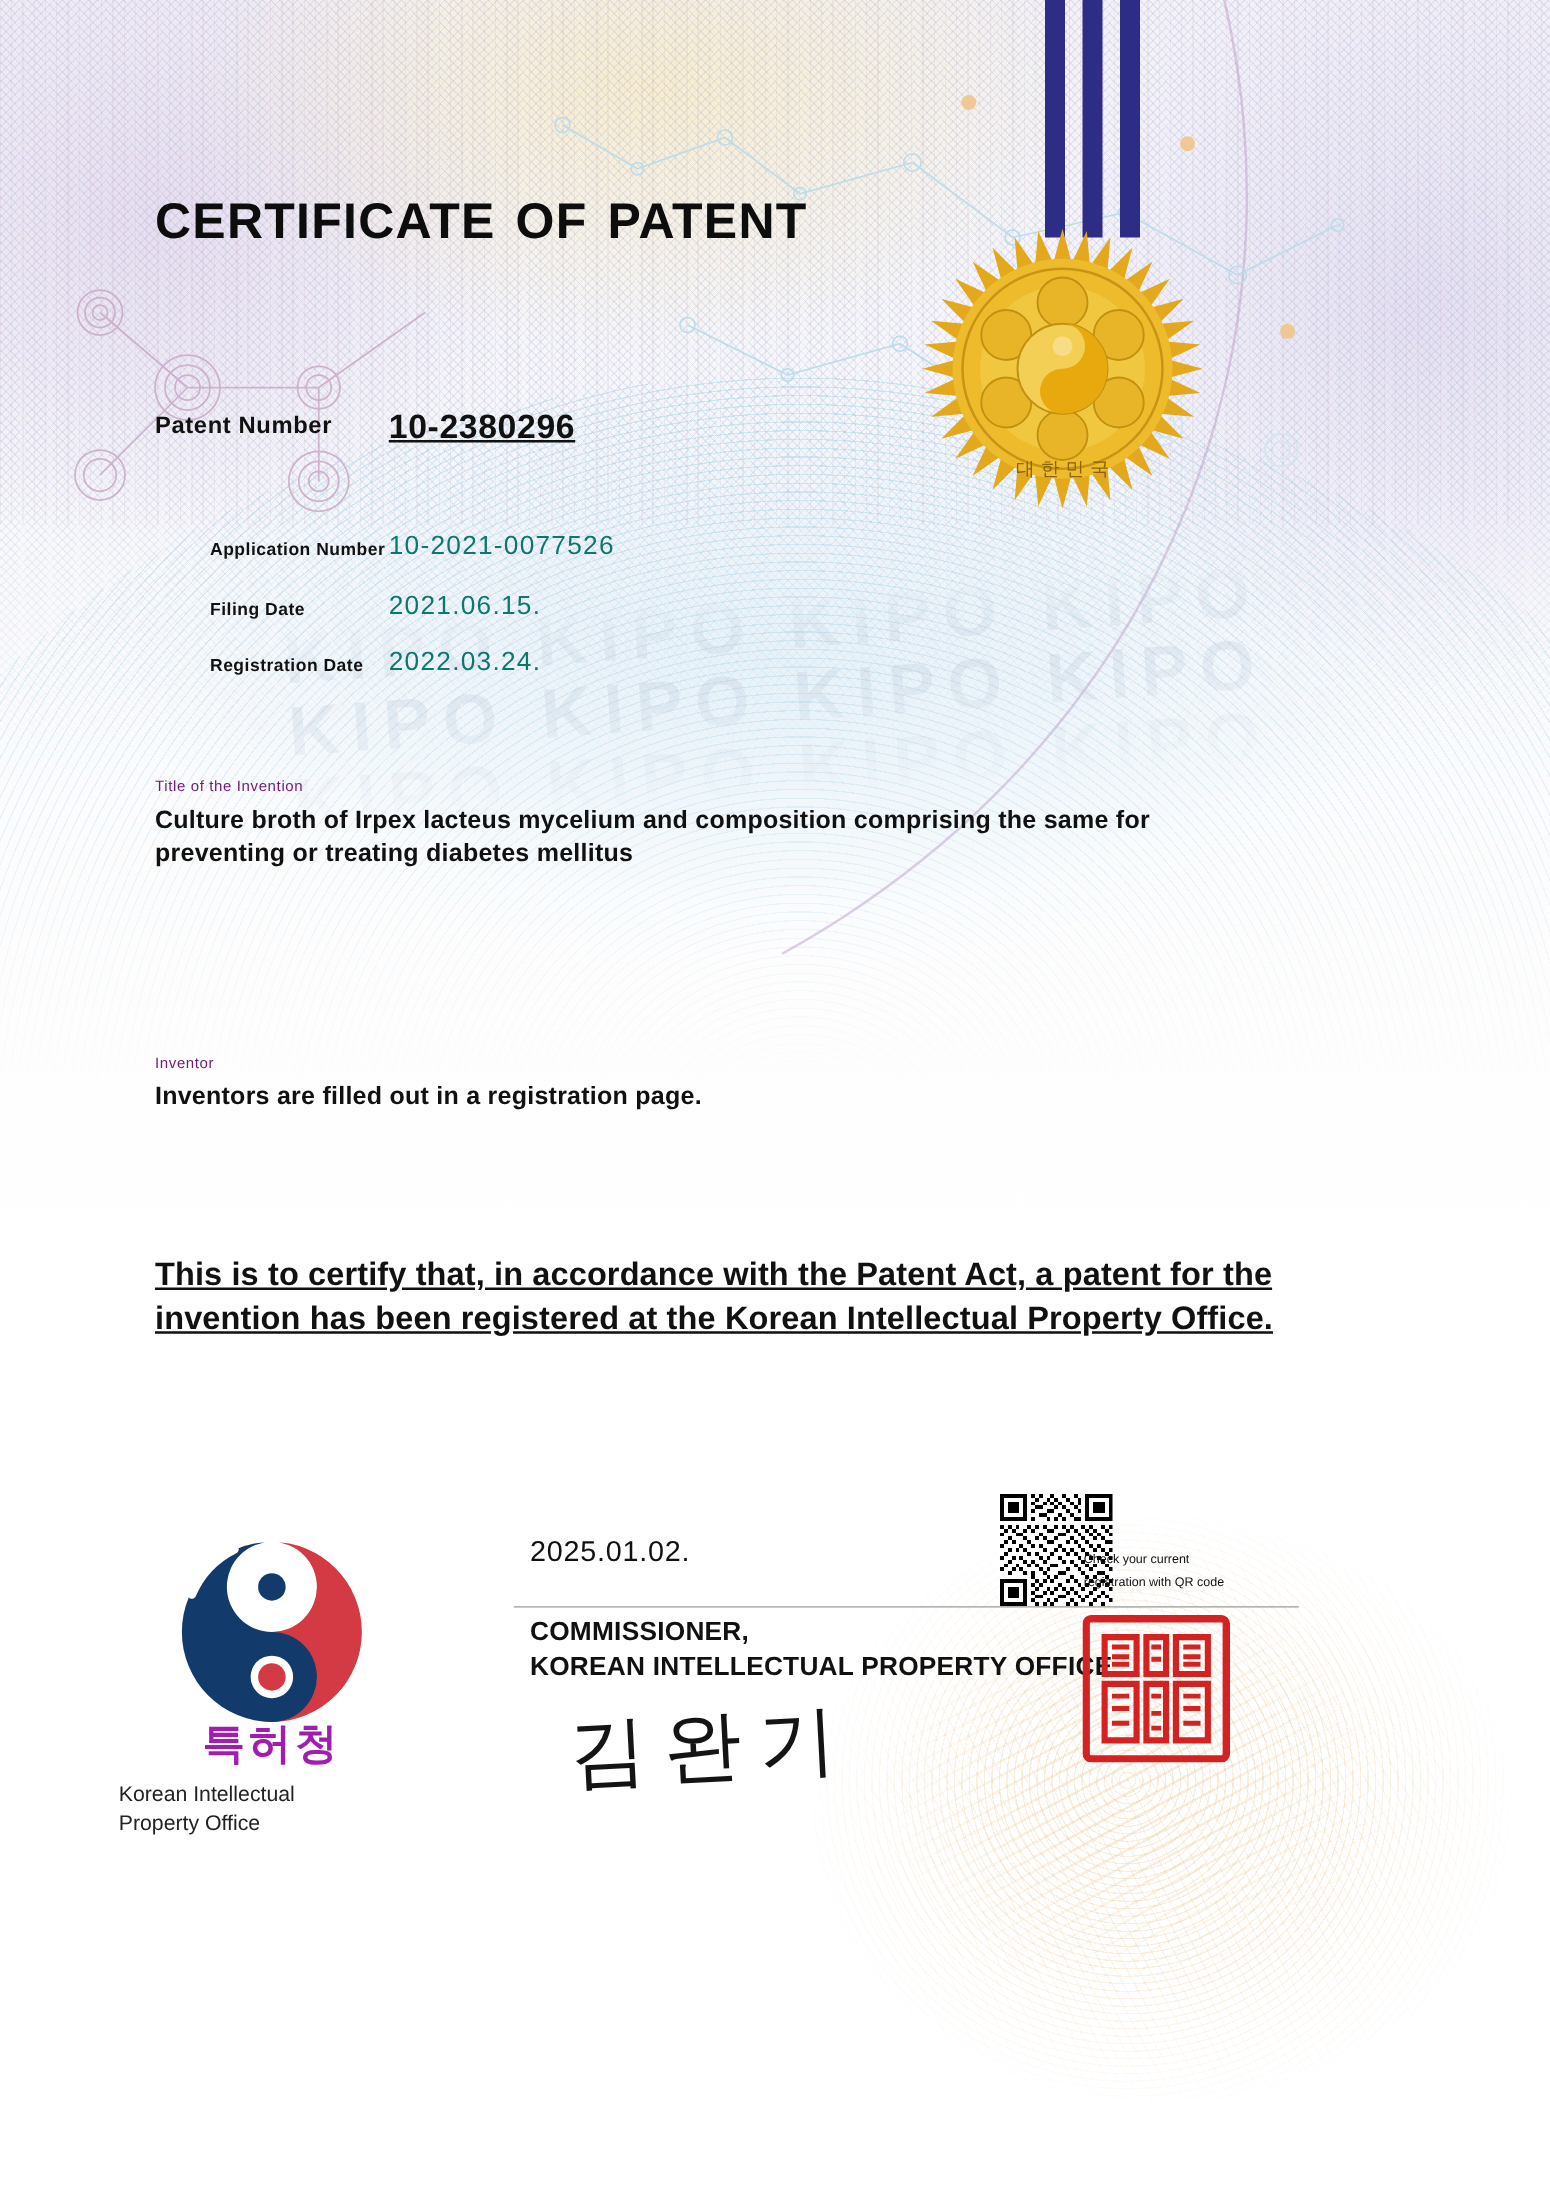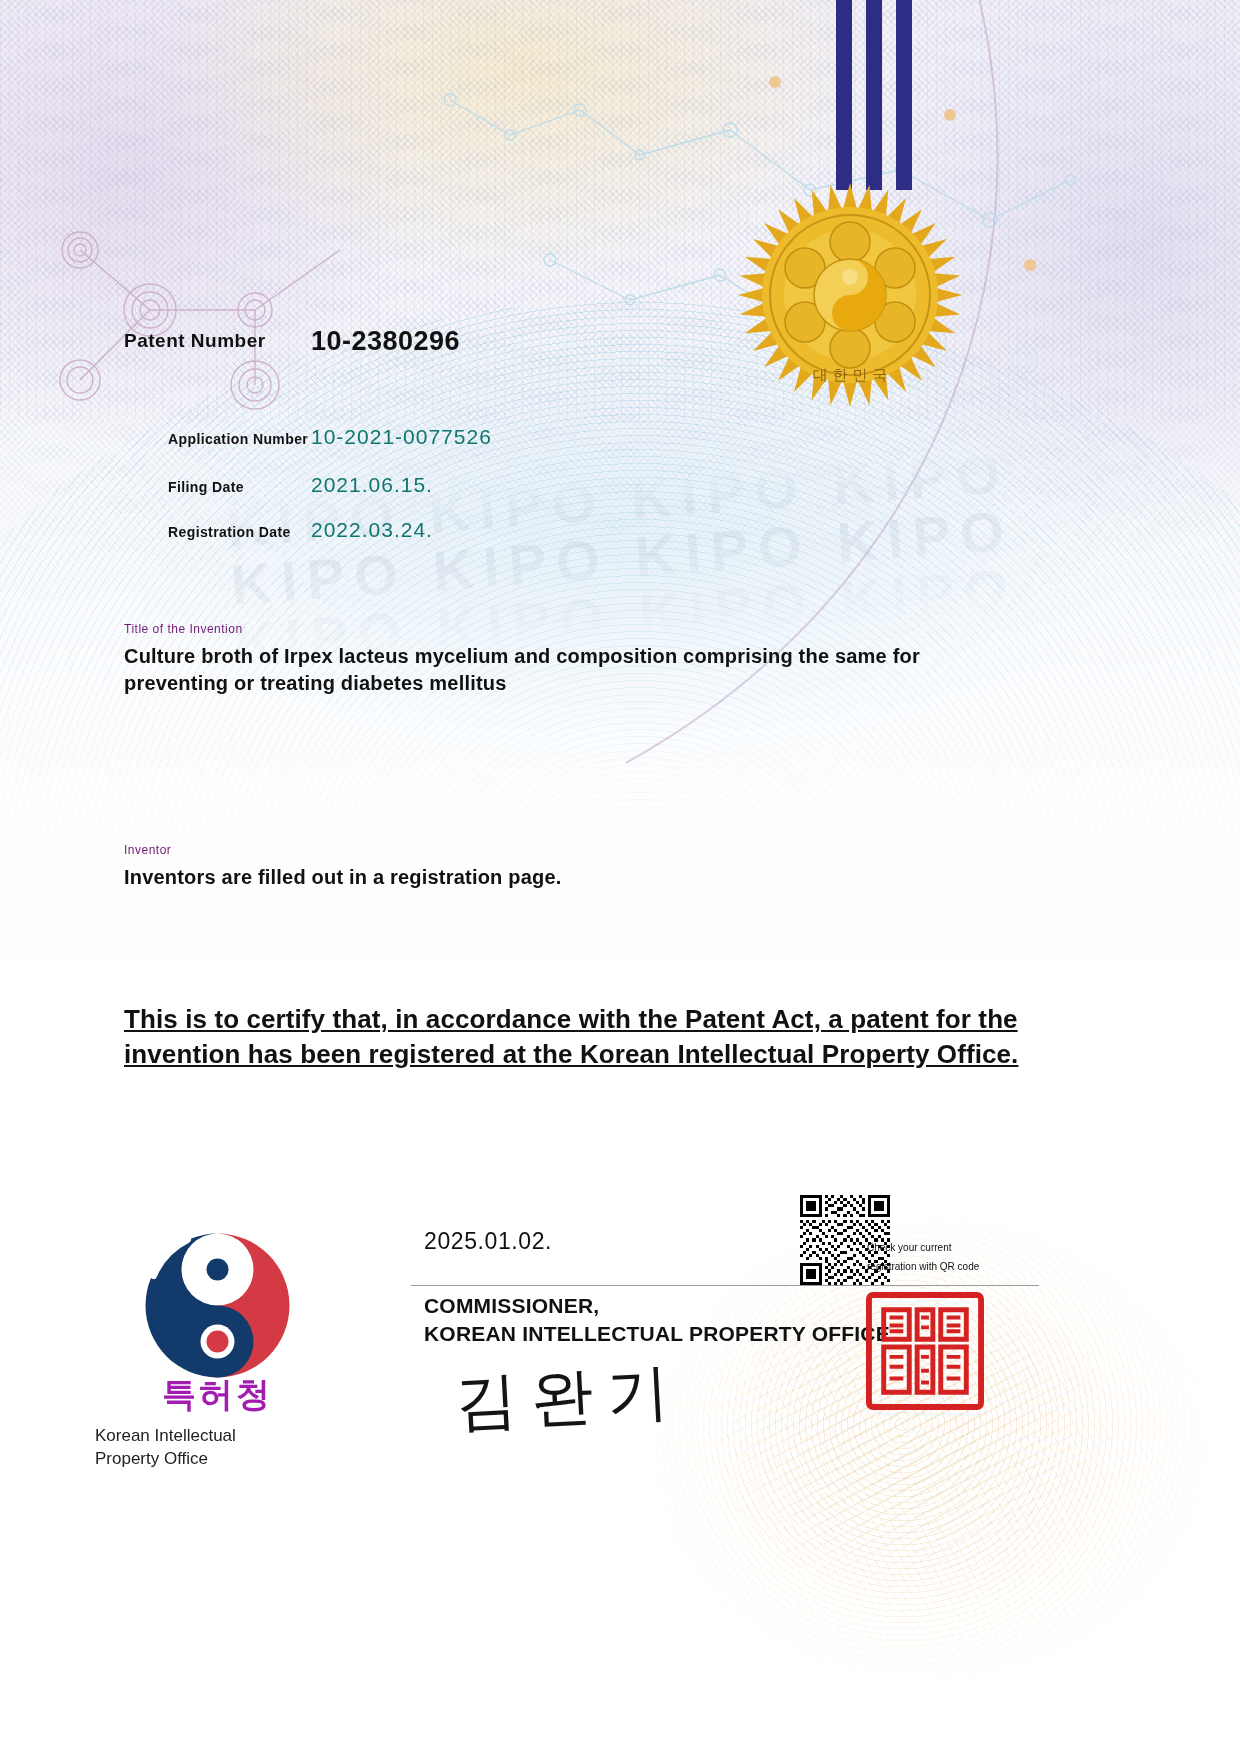--- a/index.html
+++ b/index.html
@@ -92,21 +92,21 @@
 
   
   .content{position:absolute;inset:0;}
   .title{
     position:absolute;left:124px;top:155px;
     font-size:40px;font-weight:bold;letter-spacing:1px;color:#0d0d0d;
   }
   .title .sp{display:inline-block;width:16px;}
 
   .pn-label{position:absolute;left:124px;top:330px;font-size:19px;font-weight:bold;color:#111;letter-spacing:.5px;}
-  .pn-value{position:absolute;left:311px;top:326px;font-size:27px;font-weight:bold;color:#111;letter-spacing:.5px;}
+  .pn-value{position:absolute;left:311px;top:326px;font-size:27px;font-weight:bold;color:#111;letter-spacing:.5px;text-decoration:underline;}
 
   .row{position:absolute;left:124px;}
   .row .lbl{position:absolute;left:0;font-size:14px;font-weight:bold;color:#111;letter-spacing:.4px;white-space:nowrap;margin-left:44px;}
   .row .val{position:absolute;left:187px;font-size:21px;color:#0f766e;letter-spacing:1px;white-space:nowrap;font-weight:400;}
   .row-app{top:425px;}
   .row-fil{top:473px;}
   .row-reg{top:518px;}
   .row .lbl{top:6px;}
   .row .val{top:0;}
 
@@ -283,20 +283,21 @@
       </g>
       <circle cx="115" cy="115" r="36" fill="#f3cf55" stroke="#c2900f" stroke-width="1.5"></circle>
       <path d="M115 79 a36 36 0 0 1 0 72 a18 18 0 0 1 0 -36 a18 18 0 0 0 0 -36 z" fill="#e8a90f"></path>
       <circle cx="115" cy="97" r="8" fill="#f6dd86"></circle>
       <text x="115" y="200" text-anchor="middle" font-size="15" fill="#8a6408" font-family="DejaVu Sans, sans-serif">대 한 민 국</text>
     </g>
   </svg>
 
   <div class="content">
 
+    <div class="title"><span>CERTIFICATE</span><span class="sp"></span><span>OF</span><span class="sp"></span><span>PATENT</span></div>
 
     <div class="pn-label">Patent Number</div>
     <div class="pn-value">10-2380296</div>
 
     <div class="row row-app">
       <span class="lbl">Application Number</span>
       <span class="val">10-2021-0077526</span>
     </div>
     <div class="row row-fil">
       <span class="lbl">Filing Date</span>

